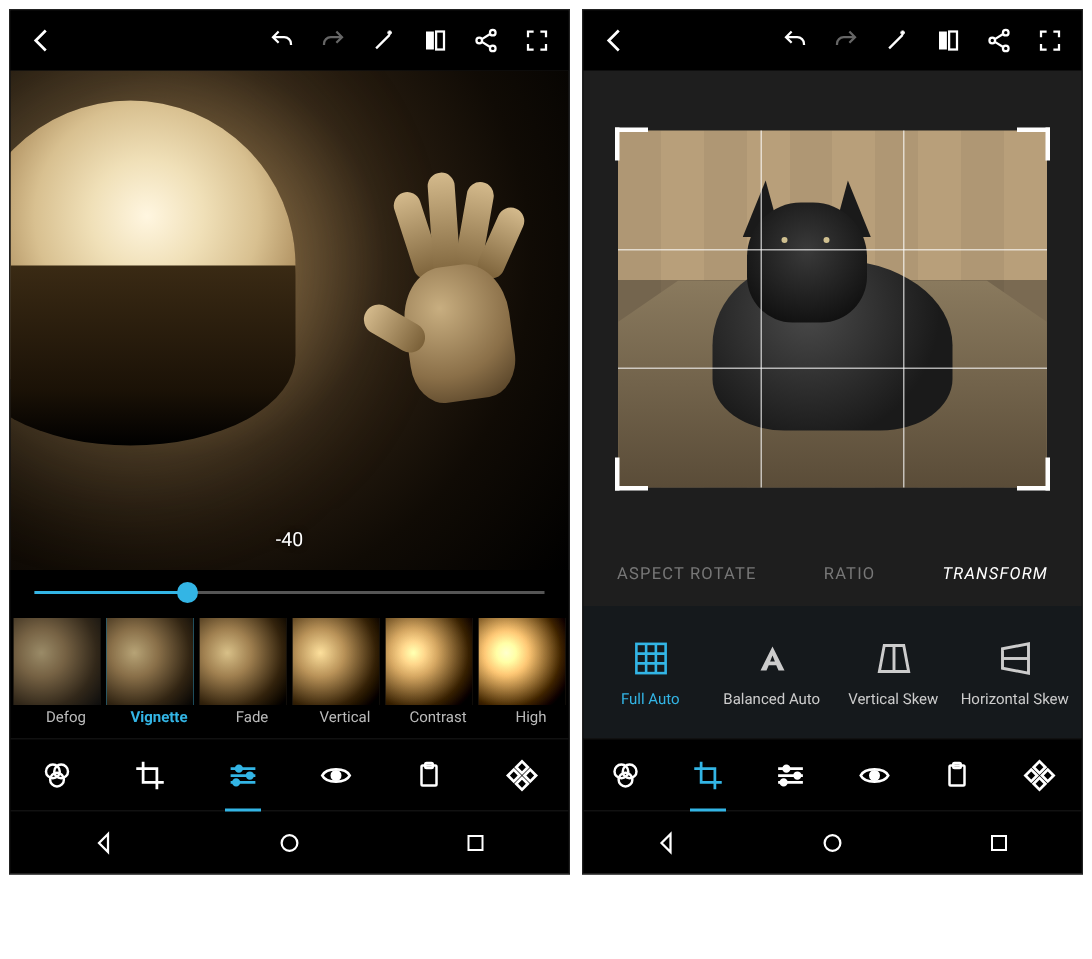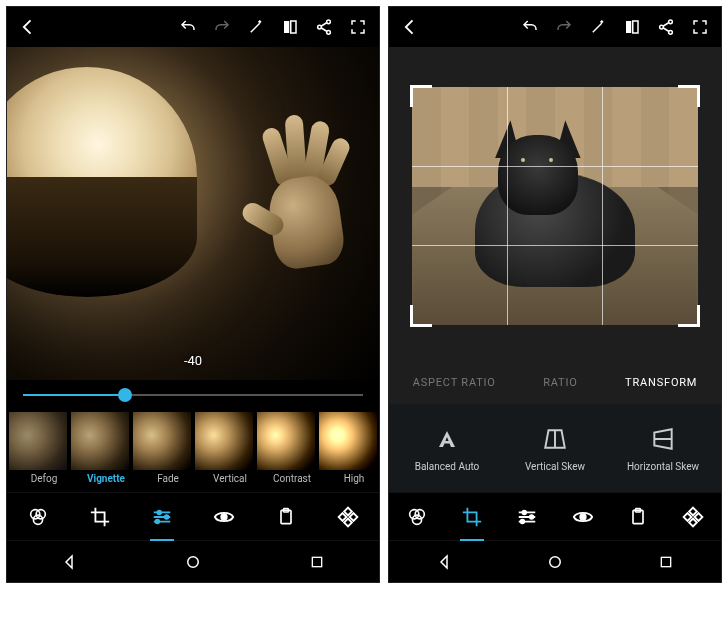--- a/index.html
+++ b/index.html
@@ -233,21 +233,21 @@
   
   .tab-row {
     height: 44px;
     display: flex; align-items: center; justify-content: space-around;
     background: #1e1e1e;
     font-size: 11px;
     letter-spacing: 0.8px;
     color: #777;
   }
   .tab { padding: 4px 6px; }
-  .tab.active { color: #fff; }
+  .tab.active { color: #fff; font-style: italic; }
   
   .transform-row {
     height: 88px;
     background: #15191c;
     display: flex;
     justify-content: space-around;
     align-items: center;
     padding: 0 4px;
   }
   .t-item {
@@ -512,26 +512,35 @@
         <div class="grid-line gh1"></div>
         <div class="grid-line gh2"></div>
         <div class="corner tl"></div>
         <div class="corner tr"></div>
         <div class="corner bl"></div>
         <div class="corner br"></div>
       </div>
     </div>
 
     <div class="tab-row" id="right-tabs">
-        <div class="tab">ASPECT RATIO</div>
+        <div class="tab">ASPECT ROTATE</div>
         <div class="tab">RATIO</div>
         <div class="tab active">TRANSFORM</div>
       </div>
 
     <div class="transform-row" id="right-transform">
+        <div class="t-item active">
+          <div class="t-icon">
+            <svg width="26" height="26" viewBox="0 0 24 24" fill="none" stroke="currentColor" stroke-width="1.6">
+              <rect x="3" y="3" width="18" height="18"></rect>
+              <path d="M9 3 V21 M15 3 V21 M3 9 H21 M3 15 H21"></path>
+            </svg>
+          </div>
+          <div class="t-label">Full Auto</div>
+        </div>
         <div class="t-item">
           <div class="t-icon">
             <svg width="24" height="26" viewBox="0 0 24 24" fill="currentColor">
               <path d="M4 20 L12 4 L20 20 H16 L14.5 16.5 H9.5 L8 20 Z M10.4 14 H13.6 L12 10 Z"></path>
             </svg>
           </div>
           <div class="t-label">Balanced Auto</div>
         </div>
         <div class="t-item">
           <div class="t-icon">

